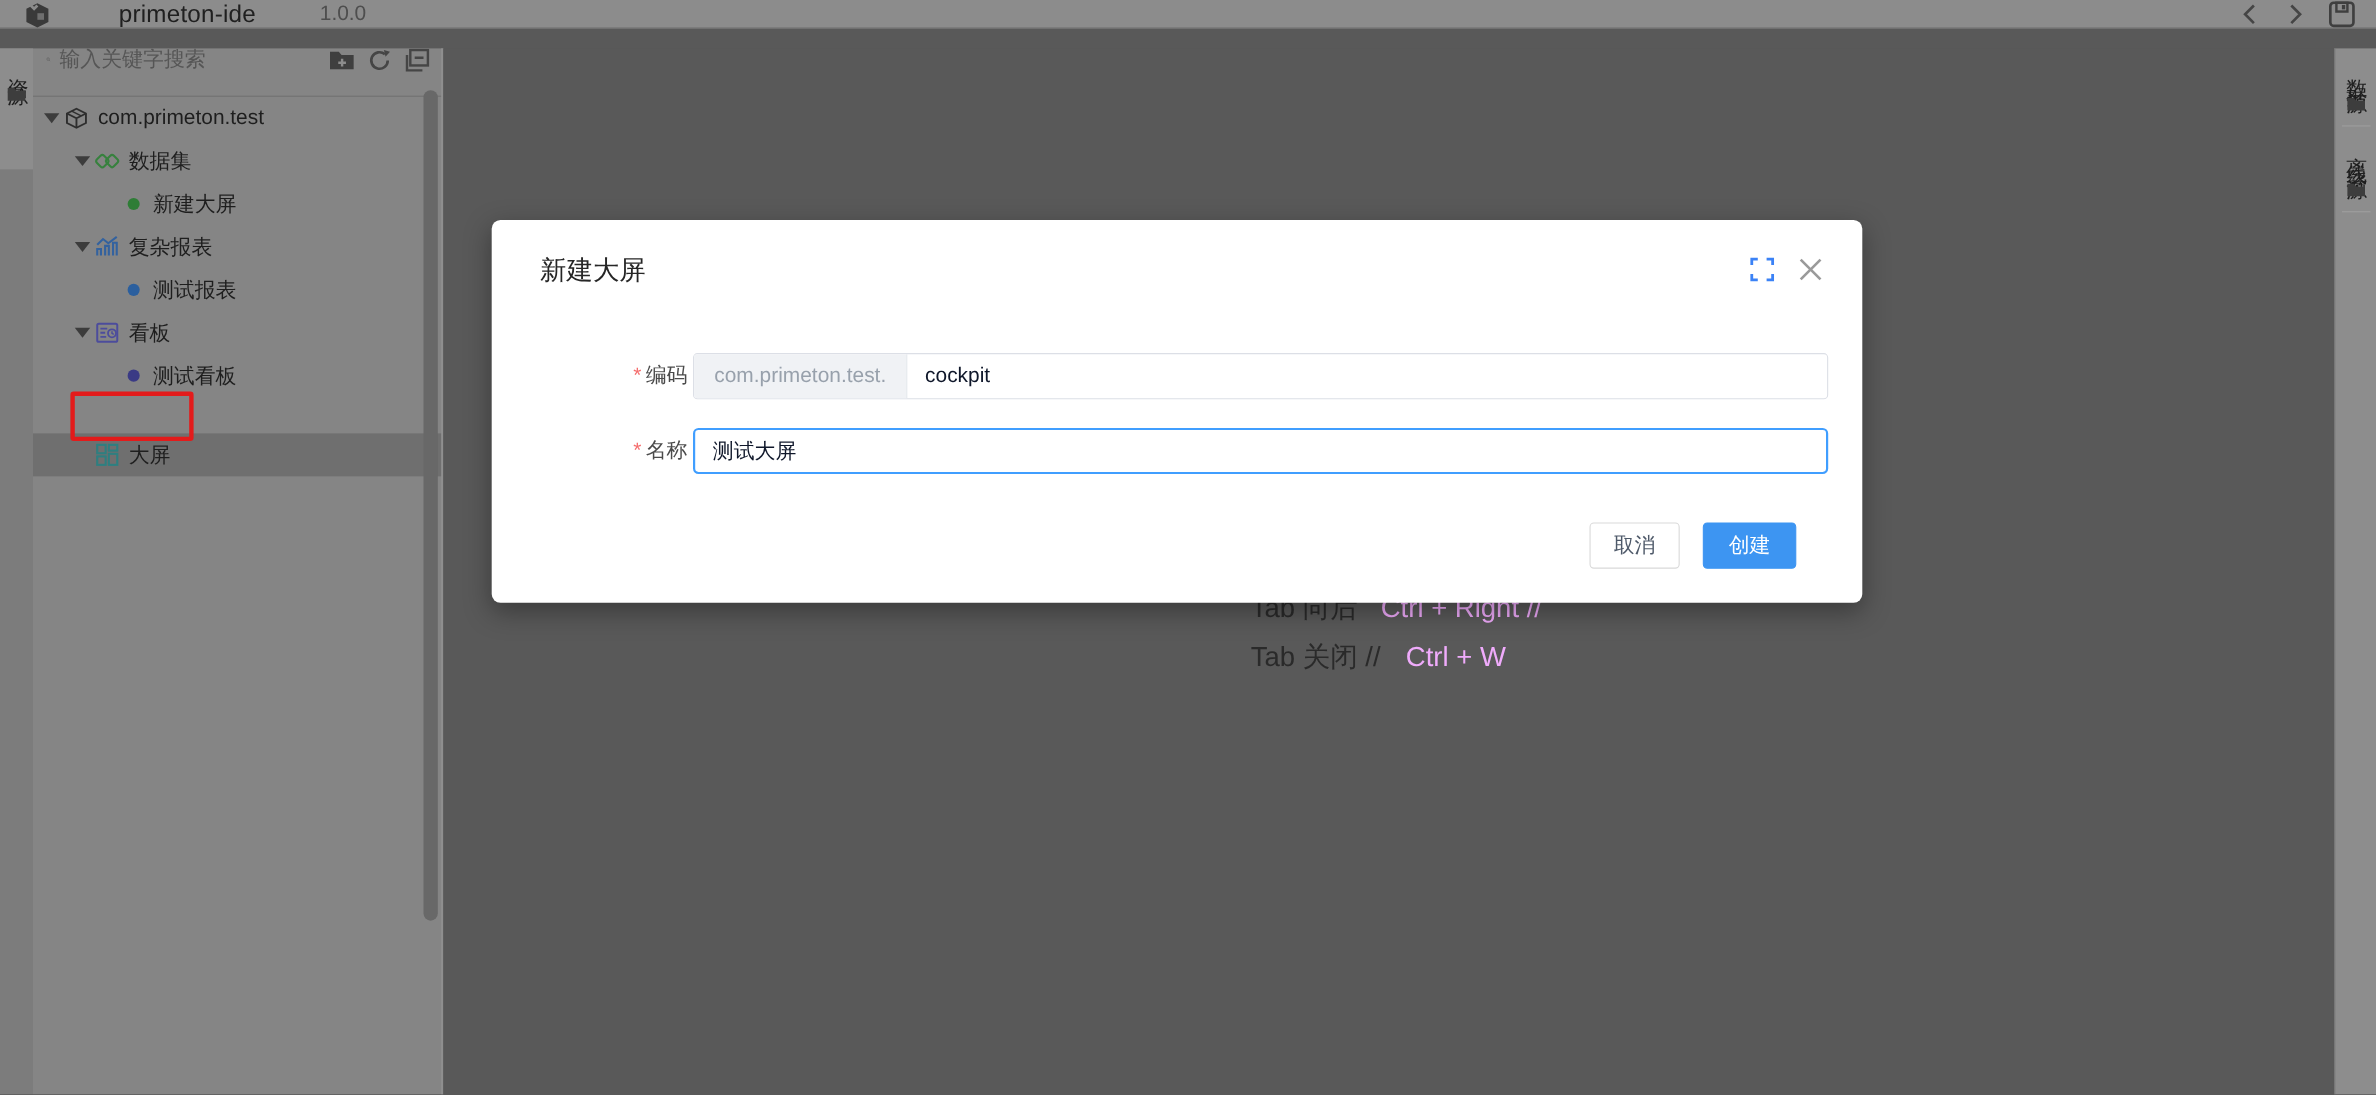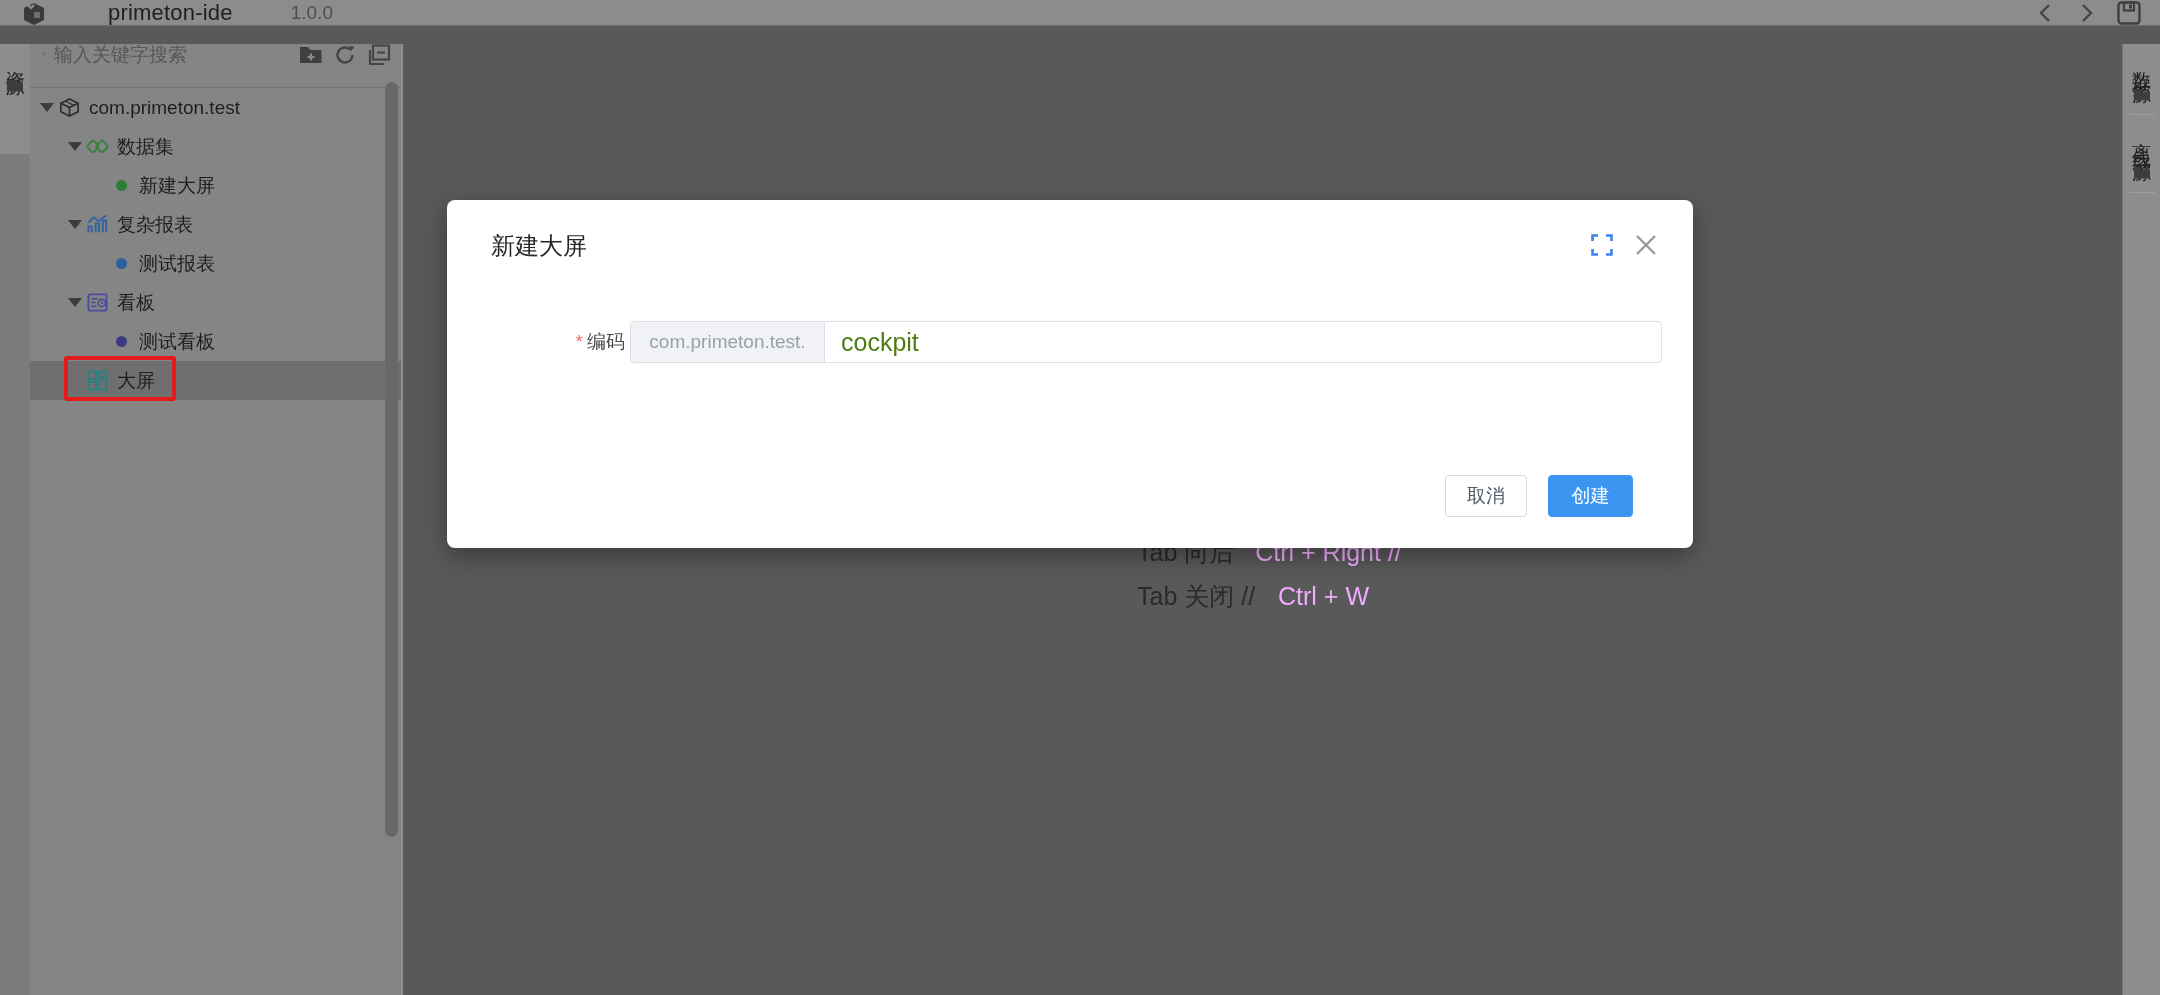--- a/index.html
+++ b/index.html
@@ -28,21 +28,21 @@
   #search-row { position:absolute; left:0; top:0; width:100%; height:44px; border-bottom:1px solid #727272;
                 display:flex; align-items:flex-start; }
   #search-row .mag { margin-left:12px; }
   #search-input { flex:1; margin-left:8px; background:transparent; border:none; outline:none;
                   font-size:19px; color:#2a2a2a; font-family:inherit; }
   #search-input::placeholder { color:#565656; opacity:1; }
   #search-row .sr-icons { display:flex; align-items:center; gap:11px; margin-right:10px; }
 
   #tree { position:absolute; left:0; top:44px; width:100%; }
   .trow { display:flex; align-items:center; height:39px; font-size:19px; color:#1e1e1e; cursor:pointer; }
-  .trow.selected { background:#6f6f6f; }
+  .trow.selected { background:#6f6f6f;margin-top:33px; }
   .lv1 { padding-left:6px; } .lv2 { padding-left:34px;text-align:right; } .lv3 { padding-left:86px; } .lv2leaf { padding-left:56px; }
   .caret { width:0; height:0; border-left:7px solid transparent; border-right:7px solid transparent;
            border-top:9px solid #3c3c3c; margin:0 4px; }
   .ticon { width:23px; height:23px; margin-right:8px; flex:0 0 auto; }
   .dot { width:11px; height:11px; border-radius:50%; margin-right:12px; flex:0 0 auto; }
   .dot.green{ background:#2e7d36; } .dot.blue{ background:#2b5f9e; } .dot.indigo{ background:#3a3a85; }
   #scroll-thumb { position:absolute; left:355px; top:38px; width:13px; height:755px;
                   background:#686868; border-radius:7px; }
   #red-annotation { position:absolute; left:34px; top:312px; width:112px; height:45px;
                     border:4px solid #e31b1b; border-radius:3px; z-index:5; pointer-events:none; }
@@ -70,21 +70,21 @@
   .m-row { position:absolute; left:0; width:100%; height:42px; }
   #m-row1 { top:121px; } #m-row2 { top:189px; }
   .m-label { position:absolute; left:0; top:0; width:178px; height:42px; line-height:42px;
              text-align:right; font-size:19px; color:#4b4b4b; }
   .req { color:#f56c6c; margin-right:4px; font-size:19px; }
   .igroup { position:absolute; left:183px; top:0; width:1032px; height:42px;
             border:1px solid #dcdfe6; border-radius:4px; display:flex; background:#fff; }
   .iprepend { width:194px; background:#f0f2f5; border-right:1px solid #dcdfe6;
               border-radius:3px 0 0 3px; display:flex; align-items:center; justify-content:center;
               font-size:19px; color:#98a1ac; }
-  .igroup input, .ifull input { border:none; outline:none; flex:1; font-size:25px; color:#4d7c0f;
+  .igroup input, .ifull input { border:none; outline:none; flex:1; font-size:19px; color:#0f172a;
             padding:0 16px; font-family:inherit; background:transparent; min-width:0; }
   .ifull { position:absolute; left:183px; top:0; width:1032px; height:42px; background:#fff;
            border:2px solid #409eff; border-radius:5px; display:flex; }
   #m-footer { position:absolute; top:275px; left:0; width:100%; height:42px; }
   .btn { position:absolute; height:42px; border-radius:4px; font-size:19px; display:flex;
          align-items:center; justify-content:center; cursor:pointer; font-family:inherit; }
   #cancel-btn { left:998px; width:82px; background:#fff; border:1px solid #d9d9d9; color:#4e5969;text-align:center; }
   #create-btn { left:1101px; width:85px; background:#3d95f2; border:1px solid #3d95f2; color:#ffffff; }
 
   svg { display:block; }
@@ -274,18 +274,26 @@
   <div class="m-row" id="m-row1">
     <div class="m-label">
       <span class="req">*</span><span>编码</span>
     </div>
     <div class="igroup">
       <div class="iprepend">com.primeton.test.</div>
       <input type="text" value="cockpit" style="">
     </div>
   </div>
 
+  <div class="m-row" id="m-row2">
+    <div class="m-label">
+      <span class="req">*</span><span>名称</span>
+    </div>
+    <div class="ifull">
+      <input type="text" value="测试大屏" style="">
+    </div>
+  </div>
 
   <div id="m-footer">
     <button class="btn" id="cancel-btn">取消</button>
     <button class="btn" id="create-btn">创建</button>
   </div>
 </div>
 
 </body></html>

